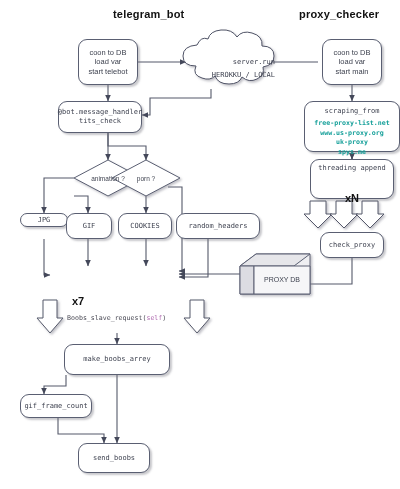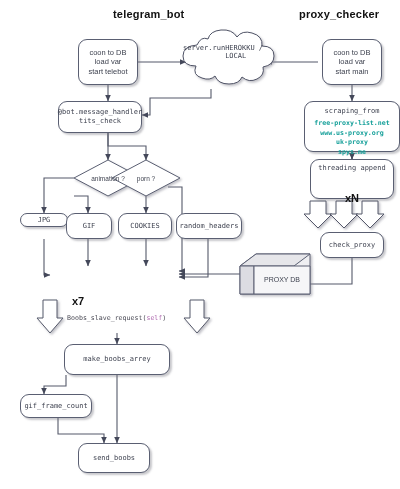--- a/index.html
+++ b/index.html
@@ -214,21 +214,21 @@
 
   <div class="col-title" style="left:77px; top:8px;margin-left:36px;">telegram_bot</div>
   <div class="col-title" style="left:299px; top:8px;">proxy_checker</div>
 
   <div class="node" style="left:78px; top:39px; width:60px; height:46px;">
     <span class="ln sans">coon to DB</span>
     <span class="ln sans">load var</span>
     <span class="ln sans">start telebot</span>
   </div>
 
-  <div style="position:absolute; left:183px; top:44px; width:92px; height:48px; display:flex; flex-direction:row; align-items:flex-start; justify-content:center; pointer-events:none;">
+  <div style="position:absolute; left:183px; top:44px; width:92px; height:48px; display:flex; flex-direction:column; align-items:flex-end; justify-content:center; pointer-events:none;">
     <span class="ln mono" style="margin-bottom:5px;">server.run</span>
     <span class="ln mono">HEROKKU / LOCAL</span>
   </div>
 
   <div class="node" style="left:322px; top:39px; width:60px; height:46px;">
     <span class="ln sans">coon to DB</span>
     <span class="ln sans">load var</span>
     <span class="ln sans">start main</span>
   </div>
 
@@ -267,21 +267,21 @@
   </div>
 
   <div class="node" style="left:66px; top:213px; width:46px; height:26px;">
     <span class="ln mono">GIF</span>
   </div>
 
   <div class="node" style="left:118px; top:213px; width:54px; height:26px;">
     <span class="ln mono">COOKIES</span>
   </div>
 
-  <div class="node" style="left:176px; top:213px; width:66px; height:26px;">
+  <div class="node" style="left:176px; top:213px; width:84px; height:26px;">
     <span class="ln mono">random_headers</span>
   </div>
 
 
   <div class="db-label" style="left:256px; top:276px; width:52px; text-align:center;">PROXY DB</div>
 
   <div class="floating-label x7" style="left:72px; top:295px;">x7</div>
 
   <div class="floating-label slave-txt" style="left:67px; top:314px;"><span>Boobs_slave_request(</span><span class="slave-arg">self</span><span>)</span></div>
 

